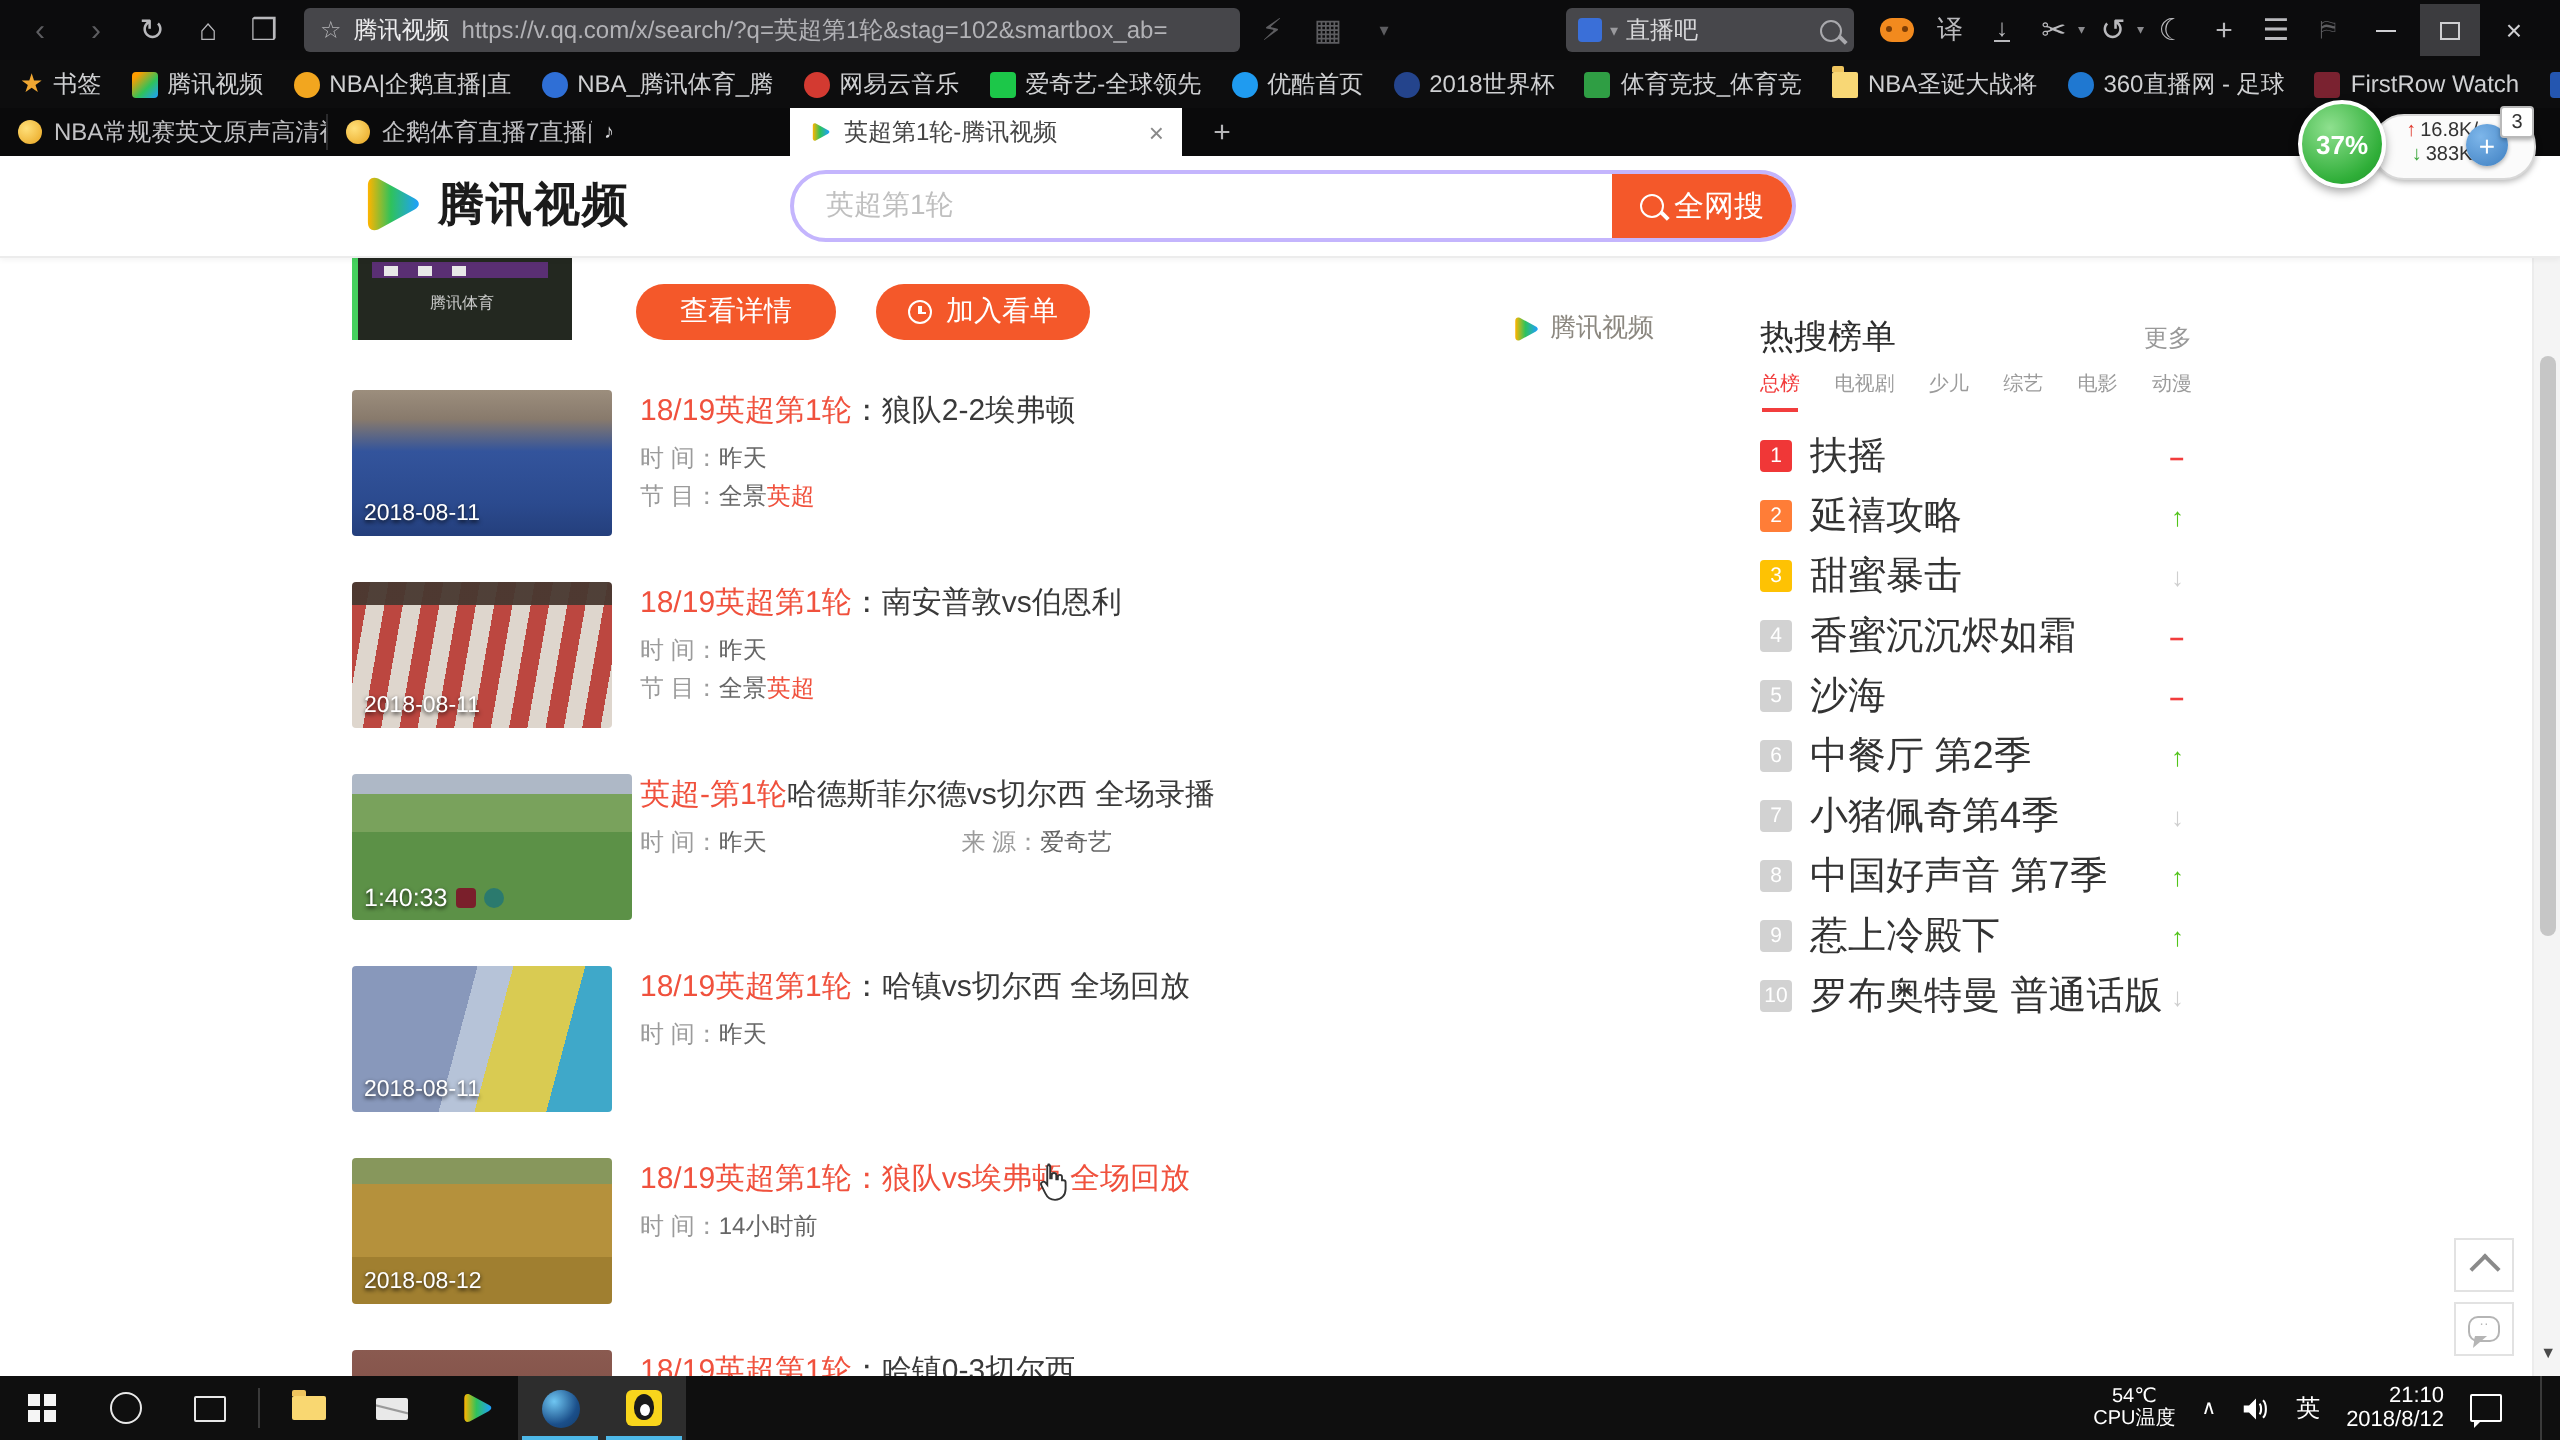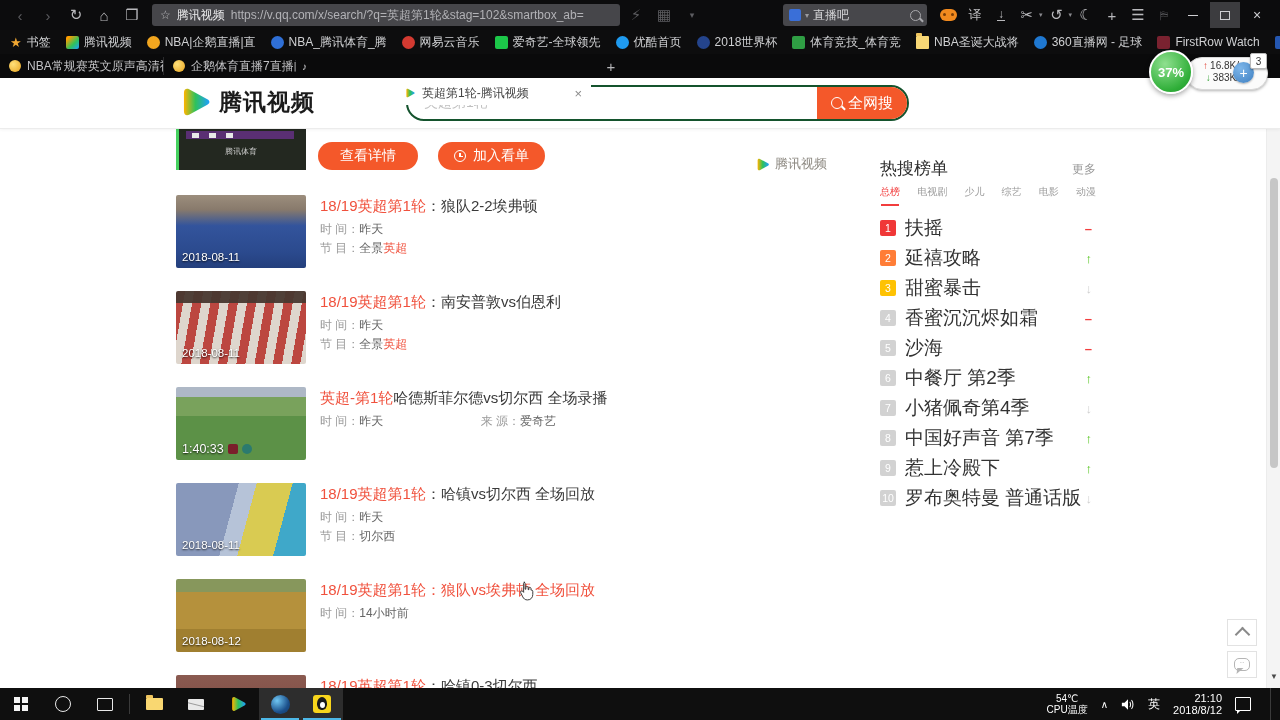--- a/index.html
+++ b/index.html
@@ -57,43 +57,43 @@
   .f-folder::before{content:"";position:absolute;top:-3px;left:0;width:6px;height:3px;background:#eec45e;border-radius:1px 1px 0 0;}
   .f-360{background:#1f78d1;border-radius:50%;}
   .f-fr{background:#7a2230;}
   .f-kr{background:#2456b0;}
 
   
   .tabbar{position:absolute;top:54px;left:0;width:1280px;height:24px;background:#0a0a0b;z-index:40;}
   .tab{position:absolute;top:0;height:24px;display:flex;align-items:center;gap:6px;padding:0 9px;
        box-sizing:border-box;font-size:12px;color:#c2c2c5;white-space:nowrap;overflow:hidden;}
   .tab .tico{width:12px;height:12px;border-radius:50%;background:radial-gradient(circle at 35% 35%,#ffe07a,#e8a41f);flex:none;}
-  .tab.active{background:#fff;color:#444;margin-top:27px;}
+  .tab.active{background:#fff;color:#444;}
   .tab .tclose{margin-left:auto;color:#8a8a8a;font-size:13px;}
   .tab .audio{color:#d6d6d9;font-size:10px;}
   .tabsep{position:absolute;top:3px;width:1px;height:18px;background:#2a2a2c;}
   .newtab{position:absolute;left:598px;top:0;width:26px;height:24px;display:flex;align-items:center;
           justify-content:center;color:#b5b5b8;font-size:15px;}
 
   
   .page{position:absolute;top:78px;left:0;width:1280px;height:610px;background:#fff;overflow:hidden;z-index:10;}
   .pagehead{position:absolute;top:0;left:0;width:1280px;height:50px;background:#fff;z-index:20;
             border-bottom:1px solid #ececec;box-shadow:0 1px 3px rgba(0,0,0,.05);}
   .plogo{position:absolute;left:178px;top:7px;display:flex;align-items:center;gap:7px;}
   .plogo .ptxt{font-size:23px;font-weight:bold;color:#1b1b1b;letter-spacing:1px;}
-  .searchpill{position:absolute;left:406px;top:7px;width:503px;height:36px;border:2px solid #14532d;
+  .searchpill{position:absolute;left:395px;top:7px;width:503px;height:36px;border:2px solid #c4b5fd;
               border-radius:19px;box-sizing:border-box;display:flex;overflow:hidden;background:#fff;}
   .searchpill input{flex:1;border:none;outline:none;padding:0 0 0 16px;font-size:14px;color:#bfbfbf;
                     font-family:inherit;background:transparent;}
   .searchbtn{width:90px;background:#f4582a;color:#fff;display:flex;align-items:center;justify-content:center;
              gap:5px;font-size:15px;flex:none;}
   .searchbtn .mag{color:#fff;width:10px;height:10px;}
 
   
-  .promothumb{position:absolute;left:176px;top:50px;width:130px;height:42px;background:#232820;overflow:hidden;}
+  .promothumb{position:absolute;left:176px;top:50px;width:110px;height:42px;background:#232820;overflow:hidden;}
   .promothumb::before{content:"";position:absolute;left:0;top:0;width:3px;height:100%;background:#45d15e;}
   .scorebar{position:absolute;left:10px;top:3px;right:12px;height:8px;background:#5a2f73;display:flex;gap:10px;
             align-items:center;padding:0 6px;}
   .scorebar i{width:7px;height:5px;background:#e8e8e8;display:block;}
   .wmark{position:absolute;left:0;right:0;top:18px;text-align:center;color:#ddd;font-size:8px;opacity:.9;}
   .pbtn{position:absolute;top:64px;height:28px;border-radius:15px;background:#f4582a;color:#fff;font-size:14px;
         display:flex;align-items:center;padding:0 22px;gap:7px;}
   .pbtn.b1{left:318px;}
   .pbtn.b2{left:438px;padding:0 16px;}
   .clock{width:12px;height:12px;border:1.4px solid #fff;border-radius:50%;position:relative;box-sizing:border-box;}
@@ -136,21 +136,21 @@
   .rtitle .rest{color:#3a3a3a;}
   .rmeta{margin-top:7px;font-size:12px;line-height:14px;white-space:nowrap;}
   .rmeta + .rmeta{margin-top:5px;}
   .rmeta .lb{color:#9b9b9b;}
   .rmeta .vl{color:#666;}
   .rmeta .vhl{color:#f0513d;}
   .pair2{margin-left:94px;}
   .t1{background:linear-gradient(180deg,#9c8e7d 0%,#887a6c 20%,#33549c 42%,#2b4a8e 78%,#243f7c 100%);}
   .t2{background:linear-gradient(180deg,rgba(72,56,48,.95) 0 16%,rgba(0,0,0,0) 16%),
       repeating-linear-gradient(100deg,#bc4740 0 9px,#ded6cd 9px 18px);}
-  .t3{background:linear-gradient(180deg,#aeb8c6 0 14%,#79a25c 14% 40%,#5c9147 40% 100%);}
+  .t3{background:linear-gradient(180deg,#aeb8c6 0 14%,#79a25c 14% 40%,#5c9147 40% 100%);padding-left:10px;}
   .t4{background:linear-gradient(105deg,#8898bb 0 42%,#b6c3d8 42% 54%,#d9cb52 54% 78%,#3fa8c9 78%);}
   .t5{background:linear-gradient(180deg,#87975c 0 18%,#b5913c 18% 68%,#a07f30 68%);}
   .t6{background:linear-gradient(180deg,#8a5a50 0,#77423c 100%);}
 
   
   .fab{position:absolute;width:30px;height:27px;background:#fff;border:1px solid #e2e2e2;
        display:flex;align-items:center;justify-content:center;box-sizing:border-box;}
   .fab.top{left:1227px;top:541px;}
   .fab.fb{left:1227px;top:573px;}
   .chevup{width:9px;height:9px;border-top:2px solid #8a8a8a;border-left:2px solid #8a8a8a;
@@ -519,21 +519,20 @@
 
     <div class="result" style="top:405px">
       <div class="rthumb t4">
         <span class="dstamp">2018-08-11</span>
       </div>
       <div class="rbody">
         <div class="rtitle">
           <span class="hl">18/19英超第1轮</span><span class="rest">：哈镇vs切尔西 全场回放</span>
         </div>
         <div class="rmeta"><span class="lb">时 间：</span><span class="vl">昨天</span></div>
-        <div class="rmeta"><span class="lb">节 目：</span><span class="vl">切尔西</span></div>
       </div>
     </div>
 
     <div class="result" style="top:501px">
       <div class="rthumb t5">
         <span class="dstamp">2018-08-12</span>
       </div>
       <div class="rbody">
         <div class="rtitle">
           <span class="hl">18/19英超第1轮：狼队vs埃弗顿 全场回放</span><span class="rest"></span>

